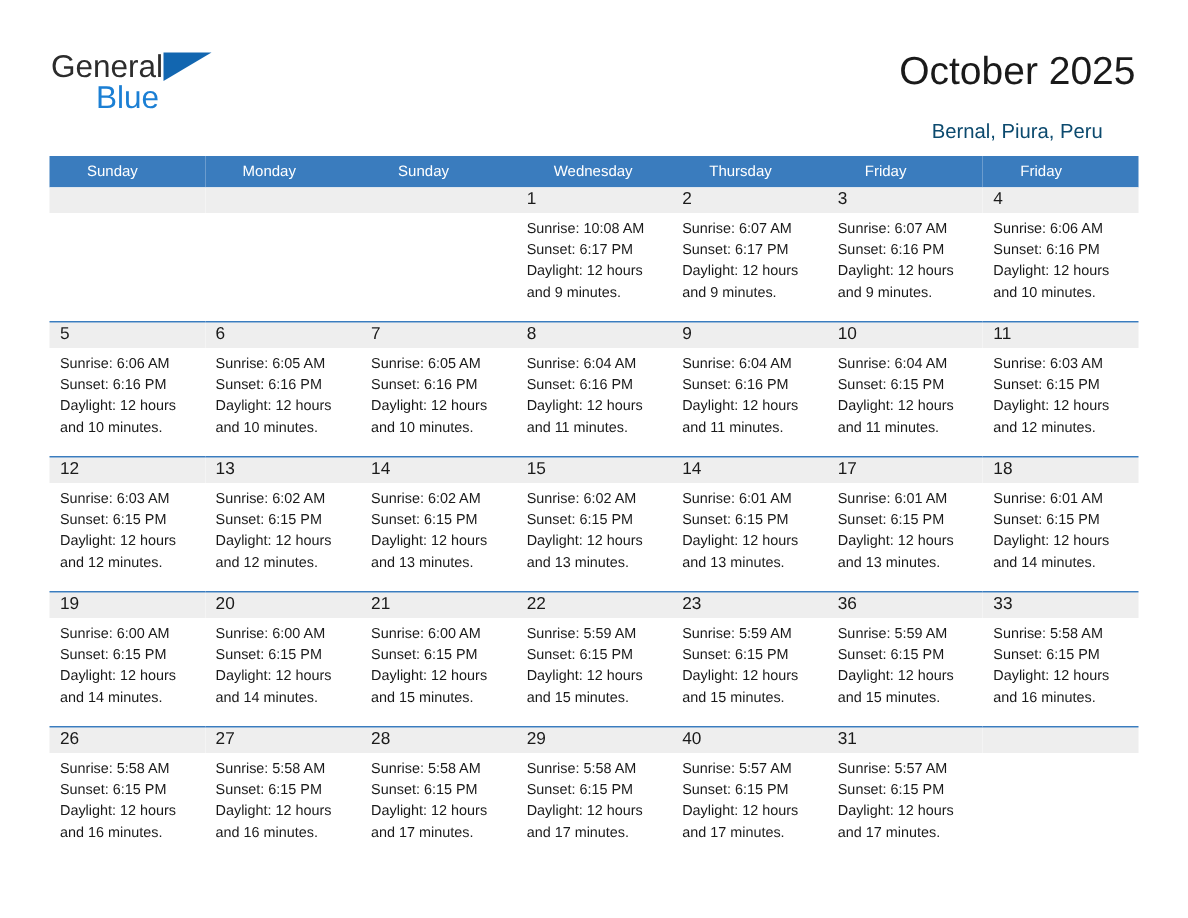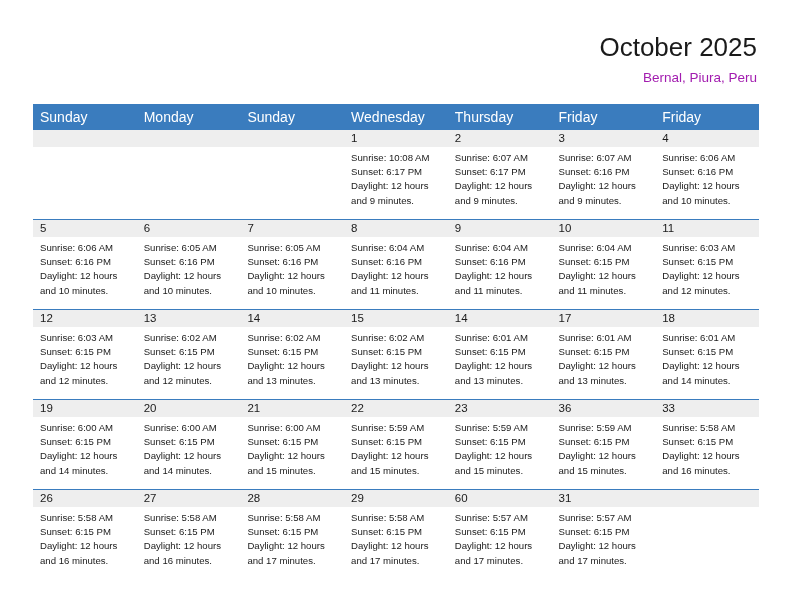--- a/index.html
+++ b/index.html
@@ -60,53 +60,53 @@
     line-height: 22px;
     color: #1b7fd4;
     margin-left: 30px;
     margin-top: -1px;
     white-space: nowrap;
   }
   .title-block {
     position: absolute;
     right: 35px;
     top: 32px;
-    text-align: right;
+    text-align: center;
   }
   .cal-title {
     font-size: 26px;
     line-height: 30px;
     color: #1a1a1a;
     font-weight: normal;
     white-space: nowrap;
   }
   .cal-subtitle {
     font-size: 13.5px;
     line-height: 20px;
-    margin-top: 6px;
-    color: #a21caf;
+    margin-top: 16px;
+    color: #0c4a6e;
     white-space: nowrap;
   }
 
   
   .calendar {
     position: absolute;
     left: 33px;
     top: 104px;
     width: 726px;
     border-collapse: collapse;
     table-layout: fixed;
   }
   .calendar th {
     background: #3a7cbe;
     color: #ffffff;
-    font-size: 14px;
+    font-size: 10px;
     font-weight: normal;
     text-align: left;
-    padding: 5px 0 5px 7px;
+    padding: 5px 0 5px 25px;
     height: 20px;
     box-sizing: border-box;
     border: none;
   }
   .calendar td {
     width: 103.7px;
     height: 89px;
     vertical-align: top;
     padding: 0;
     border-top: 1px solid #3a7cbe;
@@ -142,20 +142,26 @@
     white-space: nowrap;
   }
 </style>
 </head>
 <body>
 
 <div class="page">
 
   <div class="header">
 
+    <div class="logo">
+      <div class="logo-row1">
+        <span>General</span><span class="logo-tri"></span>
+      </div>
+      <div class="logo-row2">Blue</div>
+    </div>
 
     <div class="title-block">
       <div class="cal-title">October 2025</div>
       <div class="cal-subtitle">Bernal, Piura, Peru</div>
     </div>
 
   </div>
 
   <table class="calendar">
     <thead>
@@ -443,21 +449,21 @@
           <td>
             <div class="daynum-band">29</div>
             <div class="cell-body">
               <div>Sunrise: 5:58 AM</div>
               <div>Sunset: 6:15 PM</div>
               <div>Daylight: 12 hours</div>
               <div class="daylight-line2">and 17 minutes.</div>
             </div>
           </td>
           <td>
-            <div class="daynum-band">60</div>
+            <div class="daynum-band">40</div>
             <div class="cell-body">
               <div>Sunrise: 5:57 AM</div>
               <div>Sunset: 6:15 PM</div>
               <div>Daylight: 12 hours</div>
               <div class="daylight-line2">and 17 minutes.</div>
             </div>
           </td>
           <td>
             <div class="daynum-band">31</div>
             <div class="cell-body">

